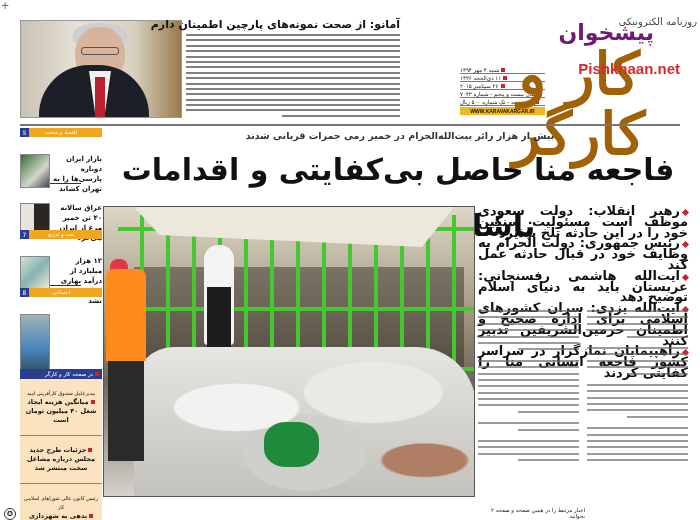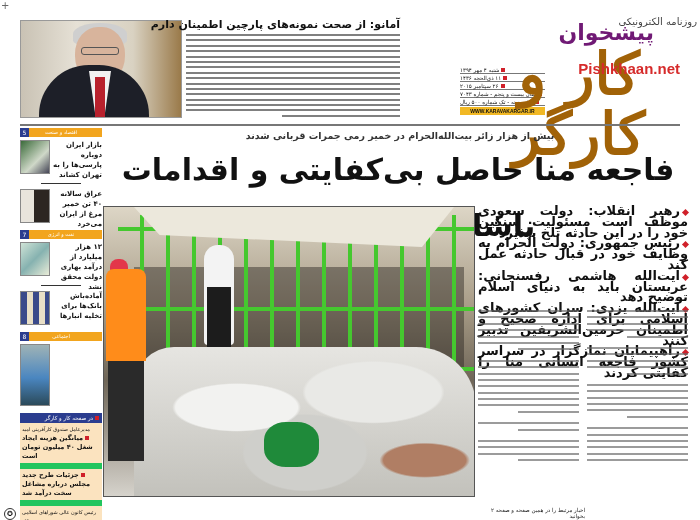--- a/index.html
+++ b/index.html
@@ -40,29 +40,29 @@
     border-bottom: 1px solid #777; direction: rtl; }
   .date-row .sq { width: 4px; height: 4px; background: #d0202a; flex: none; }
   .date-url { margin-top: 1px; background: #f1b824; font-size: 5px; text-align: center; height: 8px; line-height: 8px; font-family: "Liberation Sans", sans-serif; font-weight: bold; }
 
   .rule-top { position: absolute; left: 20px; top: 124px; width: 660px; height: 2px; background: #777; }
 
   
   .sidebar { position: absolute; left: 20px; top: 128px; width: 82px; height: 392px; }
   .sec-bar { height: 9px; background: #f2a51e; position: relative; font-size: 5px; color: #fff; direction: rtl; text-align: center; line-height: 9px; }
   .sec-bar .num { position: absolute; left: 0; top: 0; width: 9px; height: 9px; background: #2b3d8f; color: #fff; font-size: 6px; line-height: 9px; text-align: center; }
-  .side-item { display: flex; gap: 3px; padding: 3px 0; height: 44px; }
+  .side-item { display: flex; gap: 3px; padding: 17px 0; height: 44px; }
   .side-thumb { width: 30px; height: 34px; flex: none; border: 1px solid #888; }
   .side-text { flex: 1; font-size: 7px; line-height: 10px; direction: rtl; text-align: right; font-weight: bold; }
   .side-sep { width: 40px; height: 1px; background: #333; margin: 2px auto; }
 
   .side-box { background: #fbe3bf; margin-top: 2px; }
   .side-box-title { height: 10px; background: #2b3d8f; color: #fff; font-size: 5.5px; line-height: 10px; direction: rtl; padding-right: 3px; position: relative; }
   .side-box-title .dot { display: inline-block; width: 4px; height: 4px; background: #d0202a; margin-left: 2px; }
-  .box-item { font-size: 6.5px; line-height: 9px; direction: rtl; text-align: left; padding: 2px 2px; border-bottom: 6px solid #22c55e; font-weight: bold; }
+  .box-item { font-size: 6.5px; line-height: 9px; direction: rtl; text-align: center; padding: 10px 2px; border-bottom: 1px solid #22c55e; font-weight: bold; }
   .box-item .b { display: inline-block; width: 4px; height: 4px; background: #d0202a; margin-left: 2px; }
   .box-item .small { font-size: 5px; font-weight: normal; display: block; }
   .logo-mark { position: absolute; left: 4px; top: 508px; width: 12px; height: 12px; border: 1px solid #333; border-radius: 50%; font-size: 7px; text-align: center; line-height: 10px; }
 
   
   .supertitle { position: absolute; left: 110px; top: 130px; width: 580px; text-align: center; font-size: 9.5px; font-weight: bold; color: #333; direction: rtl; }
   .headline { position: absolute; left: 106px; top: 142px; width: 584px; text-align: center; font-family: "DejaVu Sans", sans-serif; font-weight: bold; font-size: 30px; line-height: 56px; letter-spacing: -1px; direction: rtl; color: #111; }
 
   
   .main-photo { position: absolute; left: 103px; top: 206px; width: 372px; height: 291px; background: #bdb6a6; overflow: hidden; border: 1px solid #555; }
@@ -184,37 +184,33 @@
 
   <div class="sec-bar">
     <span class="num">7</span>
     <span>نفت و انرژی</span>
   </div>
   <div class="side-item">
     <div class="side-thumb" style="background:linear-gradient(135deg,#cfe3d6,#86b2b0 50%,#e9ecd8)"></div>
     <div class="side-text">۱۲ هزار میلیارد از درآمد بهاری دولت محقق نشد</div>
   </div>
   <div class="side-sep"></div>
-  <div class="side-item">
-    <div class="side-thumb" style="background:repeating-linear-gradient(90deg,#3a4a8a 0 6px,#e8dfc6 6px 12px)"></div>
-    <div class="side-text">آماده‌باش بانک‌ها برای تخلیه انبارها</div>
-  </div>
 
   <div class="sec-bar">
     <span class="num">8</span>
     <span>اجتماعی</span>
   </div>
   <div class="side-item" style="height:70px">
     <div class="side-thumb" style="height:62px;background:linear-gradient(180deg,#9fb3b6,#4a86c0 55%,#2b4a5a)"></div>
   </div>
 
   <div class="side-box">
     <div class="side-box-title"><span class="dot"></span><span>در صفحه کار و کارگر</span></div>
     <div class="box-item"><span class="small">مدیرعامل صندوق کارآفرینی امید</span><span class="b"></span><span>میانگین هزینه ایجاد شغل ۴۰ میلیون تومان است</span></div>
-    <div class="box-item"><span class="b"></span><span>جزئیات طرح جدید مجلس درباره مشاغل سخت درآمد شد</span></div>
+    <div class="box-item"><span class="b"></span><span>جزئیات طرح جدید مجلس درباره مشاغل سخت منتشر شد</span></div>
     <div class="box-item"><span class="small">رئیس کانون عالی شوراهای اسلامی کار</span><span class="b"></span><span>بدهی به شهرداری اهواز نداریم</span></div>
 
   </div>
 </div>
 <div class="logo-mark">✪</div>
 
 <div class="supertitle">بیش از هزار زائر بیت‌الله‌الحرام در خمیر رمی جمرات قربانی شدند</div>
 <div class="headline">فاجعه منا حاصل بی‌کفایتی و اقدامات ناشایست آل سعود</div>
 
 <div class="main-photo">

